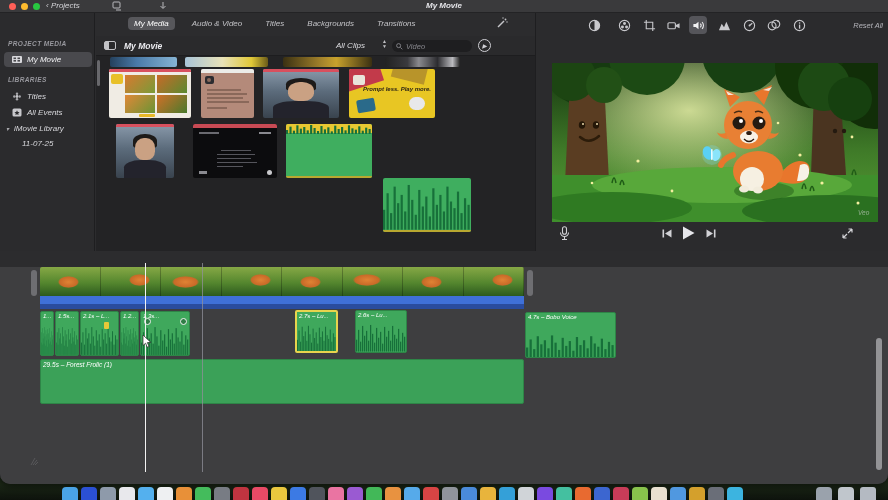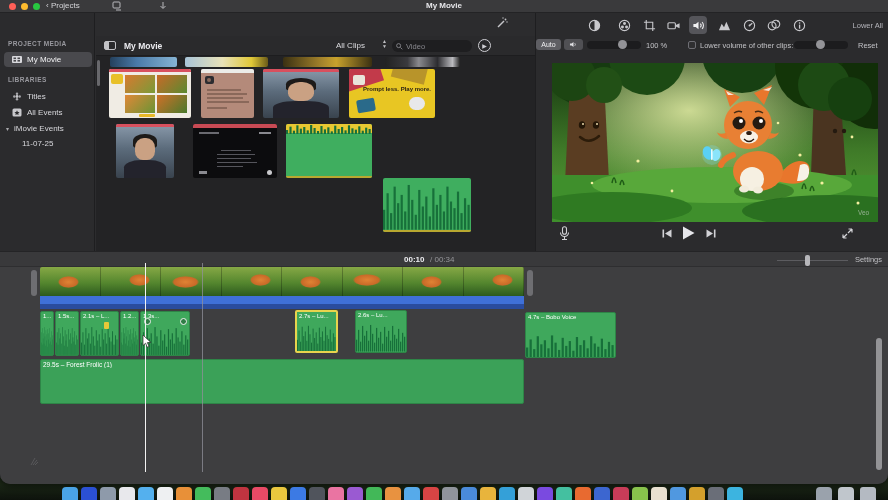--- a/index.html
+++ b/index.html
@@ -4,21 +4,21 @@
 <style>
   * { margin:0; padding:0; box-sizing:border-box; }
   html,body { width:888px; height:500px; overflow:hidden; }
   body { font-family:"Liberation Sans", sans-serif; background:#0c110b; position:relative; }
   .abs { position:absolute; }
   .screen { position:absolute; inset:0; width:888px; height:500px; overflow:hidden; }
   .desktop { position:absolute; left:0; top:460px; width:888px; height:40px;
              background:linear-gradient(180deg,#131b10,#1c2817 60%,#0d120c); }
   .window { position:absolute; left:0; top:0; width:888px; height:484px;
             background:#2c2c2e; border-radius:0 0 10px 10px; overflow:hidden;
-            box-shadow:0 2px 8px rgba(0,0,0,.6); }
+            box-shadow:0 2px 8px rgba(0,0,0,.6);font-style:italic; }
   
   .titlebar { position:absolute; left:0; top:0; width:888px; height:13px; background:#3a3a3c;
               border-bottom:1px solid #232325; }
   .light { position:absolute; top:3px; width:7px; height:7px; border-radius:50%; }
   .back { position:absolute; left:46px; top:1px; font-size:8px; color:#d6d6da; }
   .tb-ic { position:absolute; top:1px; color:#b8b8bc; font-size:9px; line-height:11px; }
   .wintitle { position:absolute; left:0; right:0; top:1px; text-align:center; font-size:8px;
               font-weight:bold; color:#e6e6ea; }
   
   .tabbar { position:absolute; left:128px; top:17px; display:flex; gap:11px; align-items:center; }
@@ -161,20 +161,27 @@
           </svg>
       </div>
       <div class="tb-ic" style="left:158px">
         <svg width="10" height="10" viewBox="0 0 10 10">
             <path d="M5 1 v6 M2.5 5 L5 7.5 L7.5 5" fill="none" stroke="#b8b8bc" stroke-width="1"></path>
           </svg>
       </div>
       <div class="wintitle">My Movie</div>
     </div>
 
+    <div class="tabbar">
+      <div class="tab sel">My Media</div>
+      <div class="tab">Audio &amp; Video</div>
+      <div class="tab">Titles</div>
+      <div class="tab">Backgrounds</div>
+      <div class="tab">Transitions</div>
+    </div>
 
     <div class="abs" style="left:495px;top:16px">
       <svg width="14" height="14" viewBox="0 0 14 14">
           <path d="M3 11 L9 5" stroke="#c6c6ca" stroke-width="1.4"></path>
           <circle cx="10.5" cy="3.5" r="0.9" fill="#c6c6ca"></circle>
           <circle cx="12" cy="6" r="0.7" fill="#c6c6ca"></circle>
           <circle cx="8" cy="2" r="0.7" fill="#c6c6ca"></circle>
         </svg>
     </div>
 
@@ -203,21 +210,21 @@
       </div>
       <div class="sb-row" style="top:92px">
         <svg class="sb-ic" viewBox="0 0 10 9">
             <rect x="0.5" y="0.5" width="9" height="8" rx="1.5" fill="#c8c8cc"></rect>
             <path d="M5 2.2 l0.8 1.7 1.8 0.2 -1.3 1.2 0.3 1.8 -1.6 -0.9 -1.6 0.9 0.3 -1.8 -1.3 -1.2 1.8 -0.2 z" fill="#2b2b2d"></path>
           </svg>
         <span>All Events</span>
       </div>
       <div class="sb-row" style="top:108px;padding-left:2px">
         <span style="font-size:6px;color:#a8a8ac">▾</span>
-        <span>iMovie Events</span>
+        <span>iMovie Library</span>
       </div>
       <div class="sb-row" style="top:123px;padding-left:18px">
         <span>11-07-25</span>
       </div>
     </div>
 
     <div class="browser">
       <div class="br-head">
         <div class="toggle-ic"></div>
         <div class="br-title">My Movie</div>
@@ -369,41 +376,22 @@
             <circle cx="12" cy="2.5" r="1" fill="#c8c8cc"></circle>
           </svg>
       </div>
       <div class="adj-ic" style="left:254px">
         <svg width="13" height="13" viewBox="0 0 14 14">
             <circle cx="7" cy="7" r="5.5" fill="none" stroke="#c8c8cc" stroke-width="1.2"></circle>
             <rect x="6.4" y="6" width="1.4" height="4.4" fill="#c8c8cc"></rect>
             <rect x="6.4" y="3.6" width="1.4" height="1.4" fill="#c8c8cc"></rect>
           </svg>
       </div>
-      <div class="resetall">Lower All</div>
-
-      <div class="autorow">
-        <div class="pill-btn" style="left:0px;width:25px">Auto</div>
-        <div class="pill-btn" style="left:28px;width:19px;background:#505054">
-          <svg width="9" height="9" viewBox="0 0 14 14" style="margin:1px auto">
-              <path d="M1.5 5.5 H4 L7 3 V11 L4 8.5 H1.5 Z" fill="#e0e0e4"></path>
-              <path d="M9 5 A3 3 0 0 1 9 9" fill="none" stroke="#e0e0e4" stroke-width="1.2"></path>
-            </svg>
-        </div>
-        <div class="slider-track" style="left:51px;top:1.5px;width:54px">
-          <div class="slider-knob" style="left:31px"></div>
-        </div>
-        <div class="vol-label" style="left:110px;top:2px">100 %</div>
-        <div class="checkbox" style="left:152px;top:2px"></div>
-        <div class="vol-label" style="left:164px;top:2px">Lower volume of other clips:</div>
-        <div class="slider-track" style="left:258px;top:1.5px;width:54px">
-          <div class="slider-knob" style="left:22px"></div>
-        </div>
-        <div class="vol-label" style="left:322px;top:2px">Reset</div>
-      </div>
+      <div class="resetall">Reset All</div>
+
 
       <div class="viewer">
         <svg width="326" height="159" viewBox="0 0 326 159">
           <defs>
             <linearGradient id="sky" x1="0" y1="0" x2="0" y2="1">
               <stop offset="0" stop-color="#14330f"></stop>
                 <stop offset="0.55" stop-color="#3f7a28"></stop>
                 <stop offset="1" stop-color="#57a035"></stop>
             </linearGradient>
             <radialGradient id="glow" cx="0.45" cy="0.4" r="0.6">
@@ -512,28 +500,20 @@
             <rect x="7.9" y="0.5" width="1.6" height="8" fill="#d2d2d6"></rect>
           </svg>
       </div>
       <div class="ctrl" style="left:306px;top:215px">
         <svg width="11" height="11" viewBox="0 0 11 11">
             <path d="M10 1 L6.5 1 M10 1 L10 4.5 M10 1 L6 5 M1 10 L4.5 10 M1 10 L1 6.5 M1 10 L5 6" stroke="#d2d2d6" stroke-width="1.2" fill="none"></path>
           </svg>
       </div>
     </div>
 
-    <div class="tlhead">
-      <span class="timecur">00:10</span>
-      <span class="timetot"><span>/</span> <span>00:34</span></span>
-      <div class="zoomslider">
-        <div class="zoomknob"></div>
-      </div>
-      <div class="settings">Settings</div>
-    </div>
 
     <div class="timeline">
       <div class="endcap" style="left:31px;top:3px"></div>
       <div class="filmstrip">
         <div class="frame"></div>
           <div class="frame"></div>
           <div class="frame"></div>
           <div class="frame"></div>
         <div class="frame"></div>
           <div class="frame"></div>

